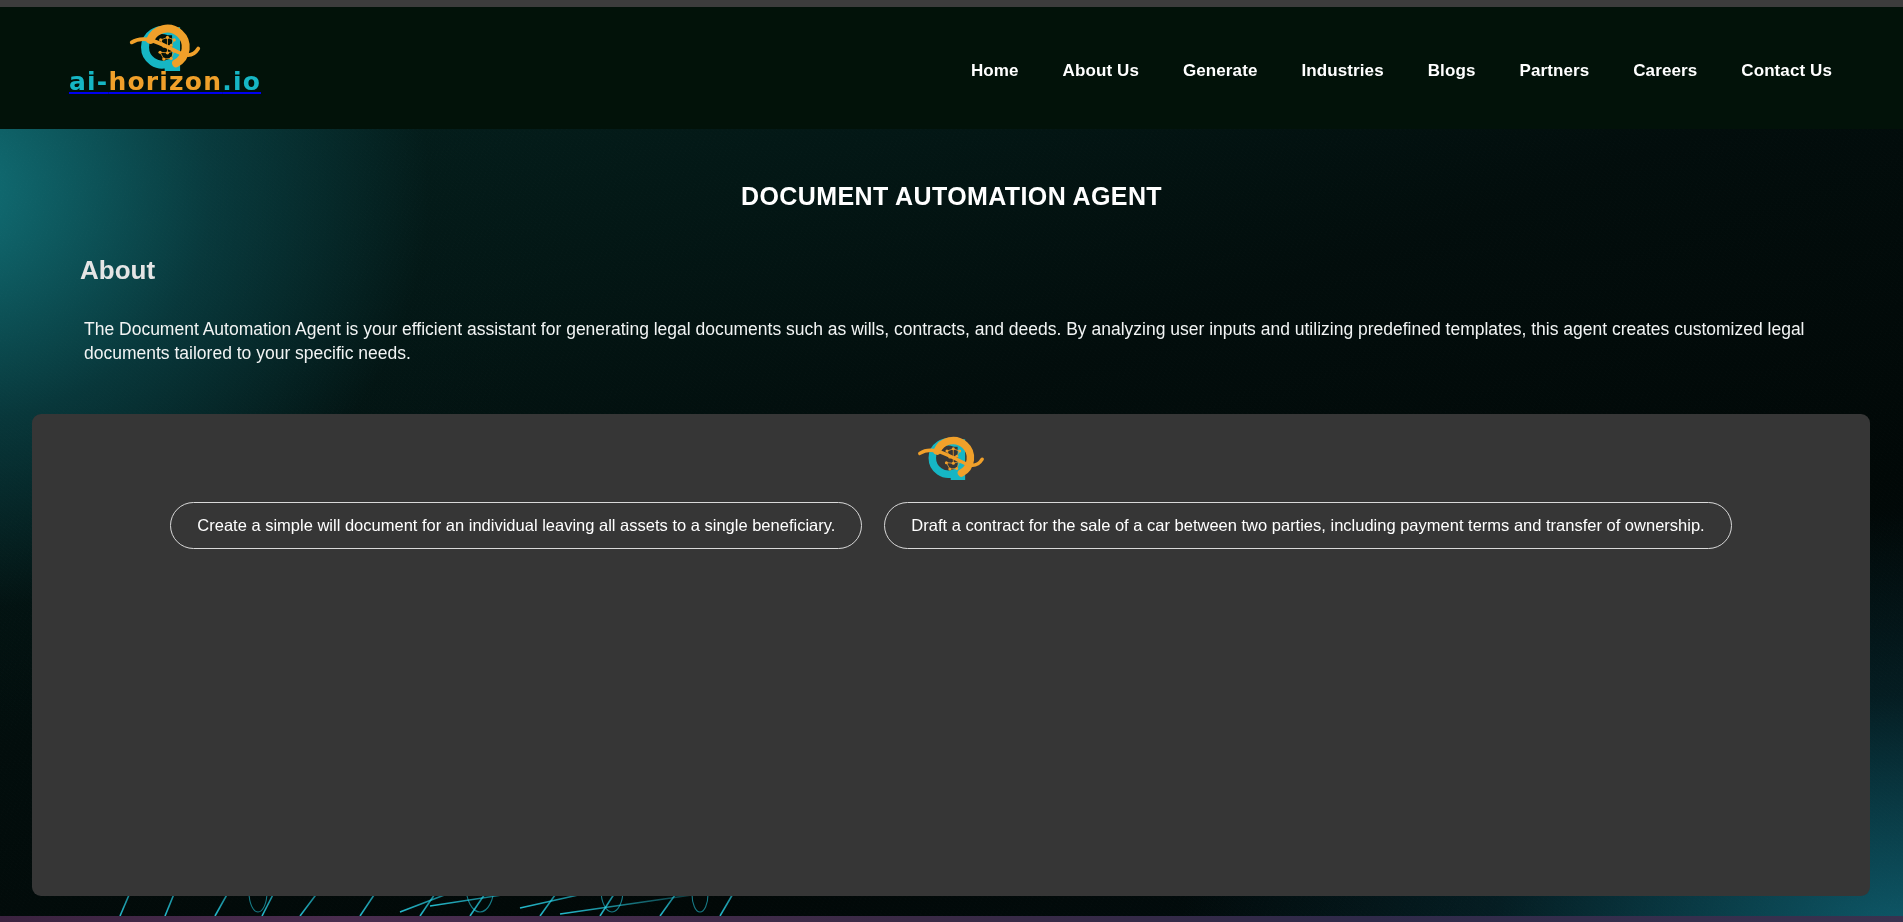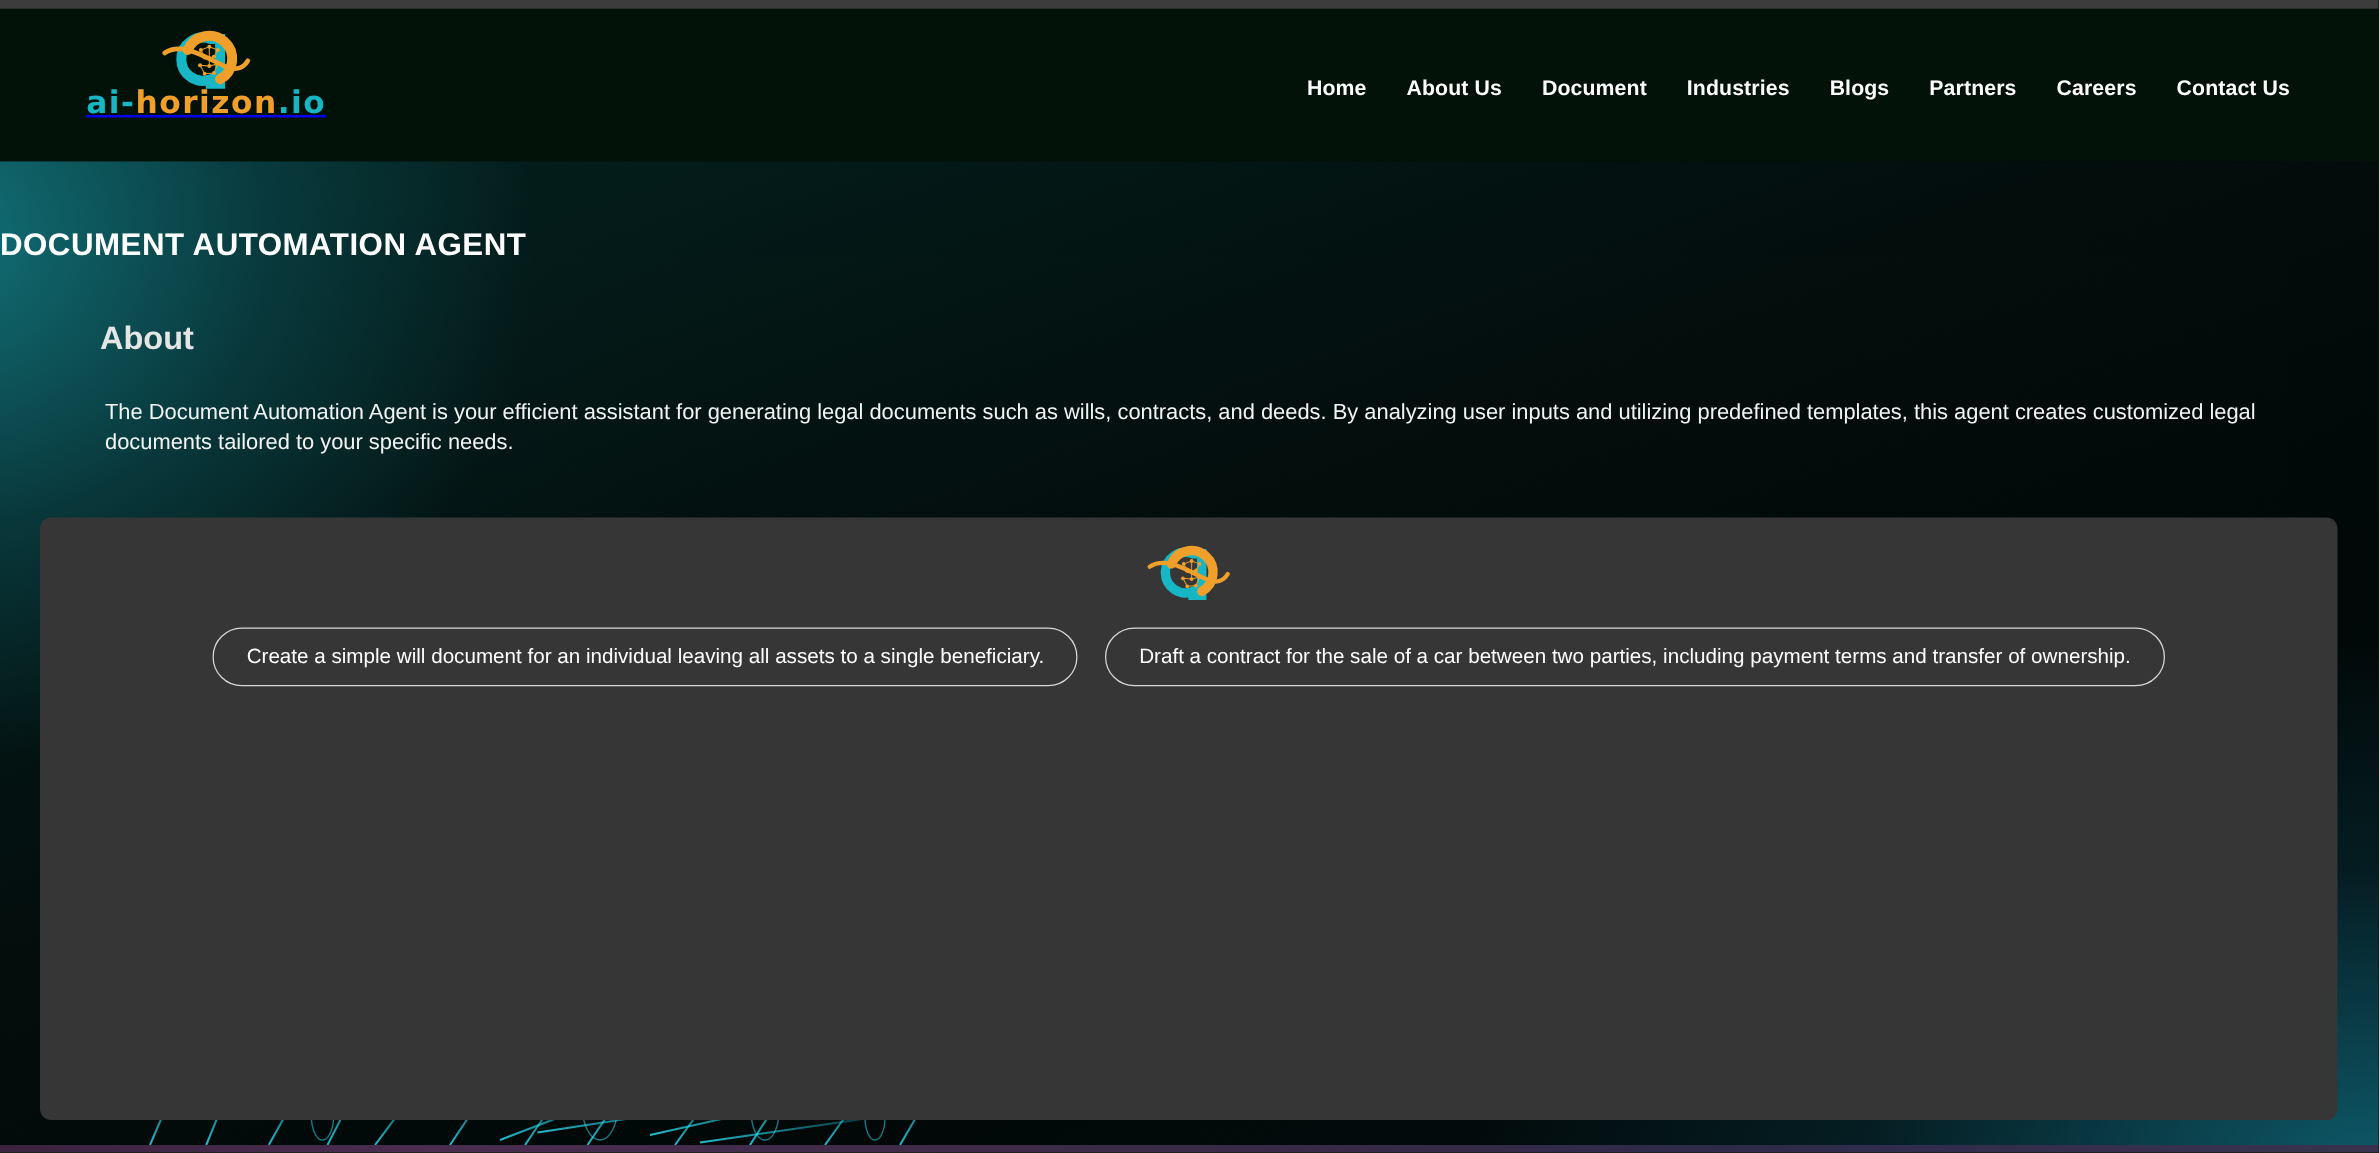--- a/index.html
+++ b/index.html
@@ -35,21 +35,21 @@
     margin-top:-2px;
     font-family:"DejaVu Sans", sans-serif;
     font-size:25px; letter-spacing:1.2px; font-weight:700;
     white-space:nowrap; line-height:1;
   }
   .logo-text .t{ color:#16b6c4; }
   .logo-text .o{ color:#f0a02a; }
 
   nav.main-nav{
     position:absolute; right:55px; top:50px;
-    display:flex; align-items:center; gap:0px;
+    display:flex; align-items:center; gap:12px;
   }
   nav.main-nav a{
     color:#ffffff; text-decoration:none;
     font-size:17px; font-weight:bold;
     padding:4px 16px;
     white-space:nowrap;
     letter-spacing:.1px;
   }
 
   
@@ -71,20 +71,21 @@
   }
   
   .hero-streaks{
     position:absolute; left:0; bottom:0; width:1903px; height:80px;
     overflow:hidden; pointer-events:none;
   }
 
   
   .page-title{
     position:absolute; top:182px; left:0; width:1903px;
+    text-align:center;
     color:#ffffff; font-size:25px; font-weight:bold; letter-spacing:.4px;
     z-index:20;
   }
 
   
   .about-heading{
     position:absolute; top:255px; left:80px;
     color:#e5e5e5; font-size:26px; font-weight:bold;
     z-index:20;
   }
@@ -172,21 +173,21 @@
         </g>
 
         <path d="M6 44 C30 28, 62 52, 86 62 C98 67, 108 64, 114 54" fill="none" stroke="#f0a02a" stroke-width="6" stroke-linecap="round"></path>
       </svg>
       <span class="logo-text"><span class="t">ai-</span><span class="o">horizon</span><span class="t">.io</span></span>
     </a>
 
     <nav class="main-nav">
       <a href="#">Home</a>
       <a href="#">About Us</a>
-      <a href="#">Document</a>
+      <a href="#">Generate</a>
       <a href="#">Industries</a>
       <a href="#">Blogs</a>
       <a href="#">Partners</a>
       <a href="#">Careers</a>
       <a href="#">Contact Us</a>
     </nav>
   </header>
 
   <div class="hero">
     <div class="hero-noise"></div>

